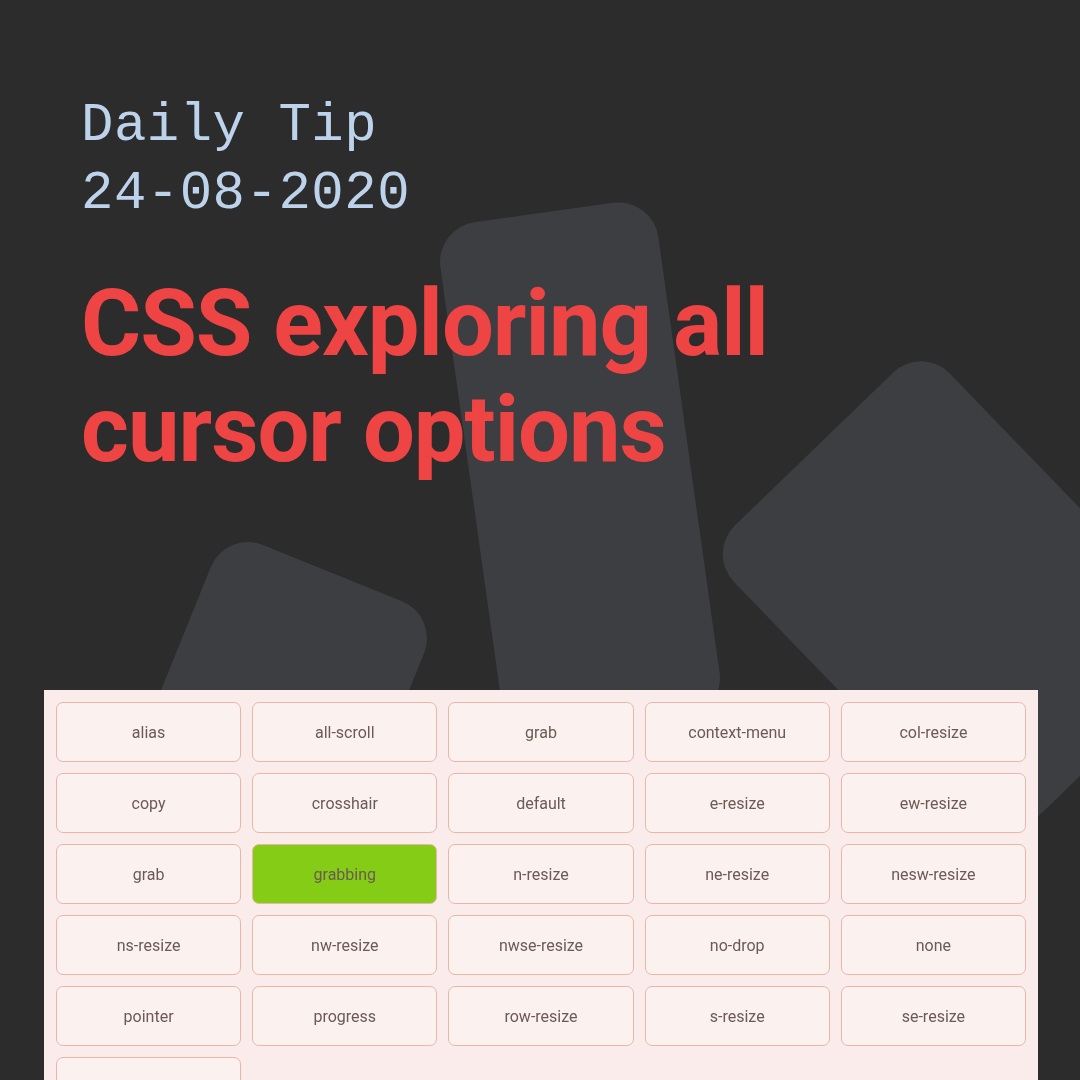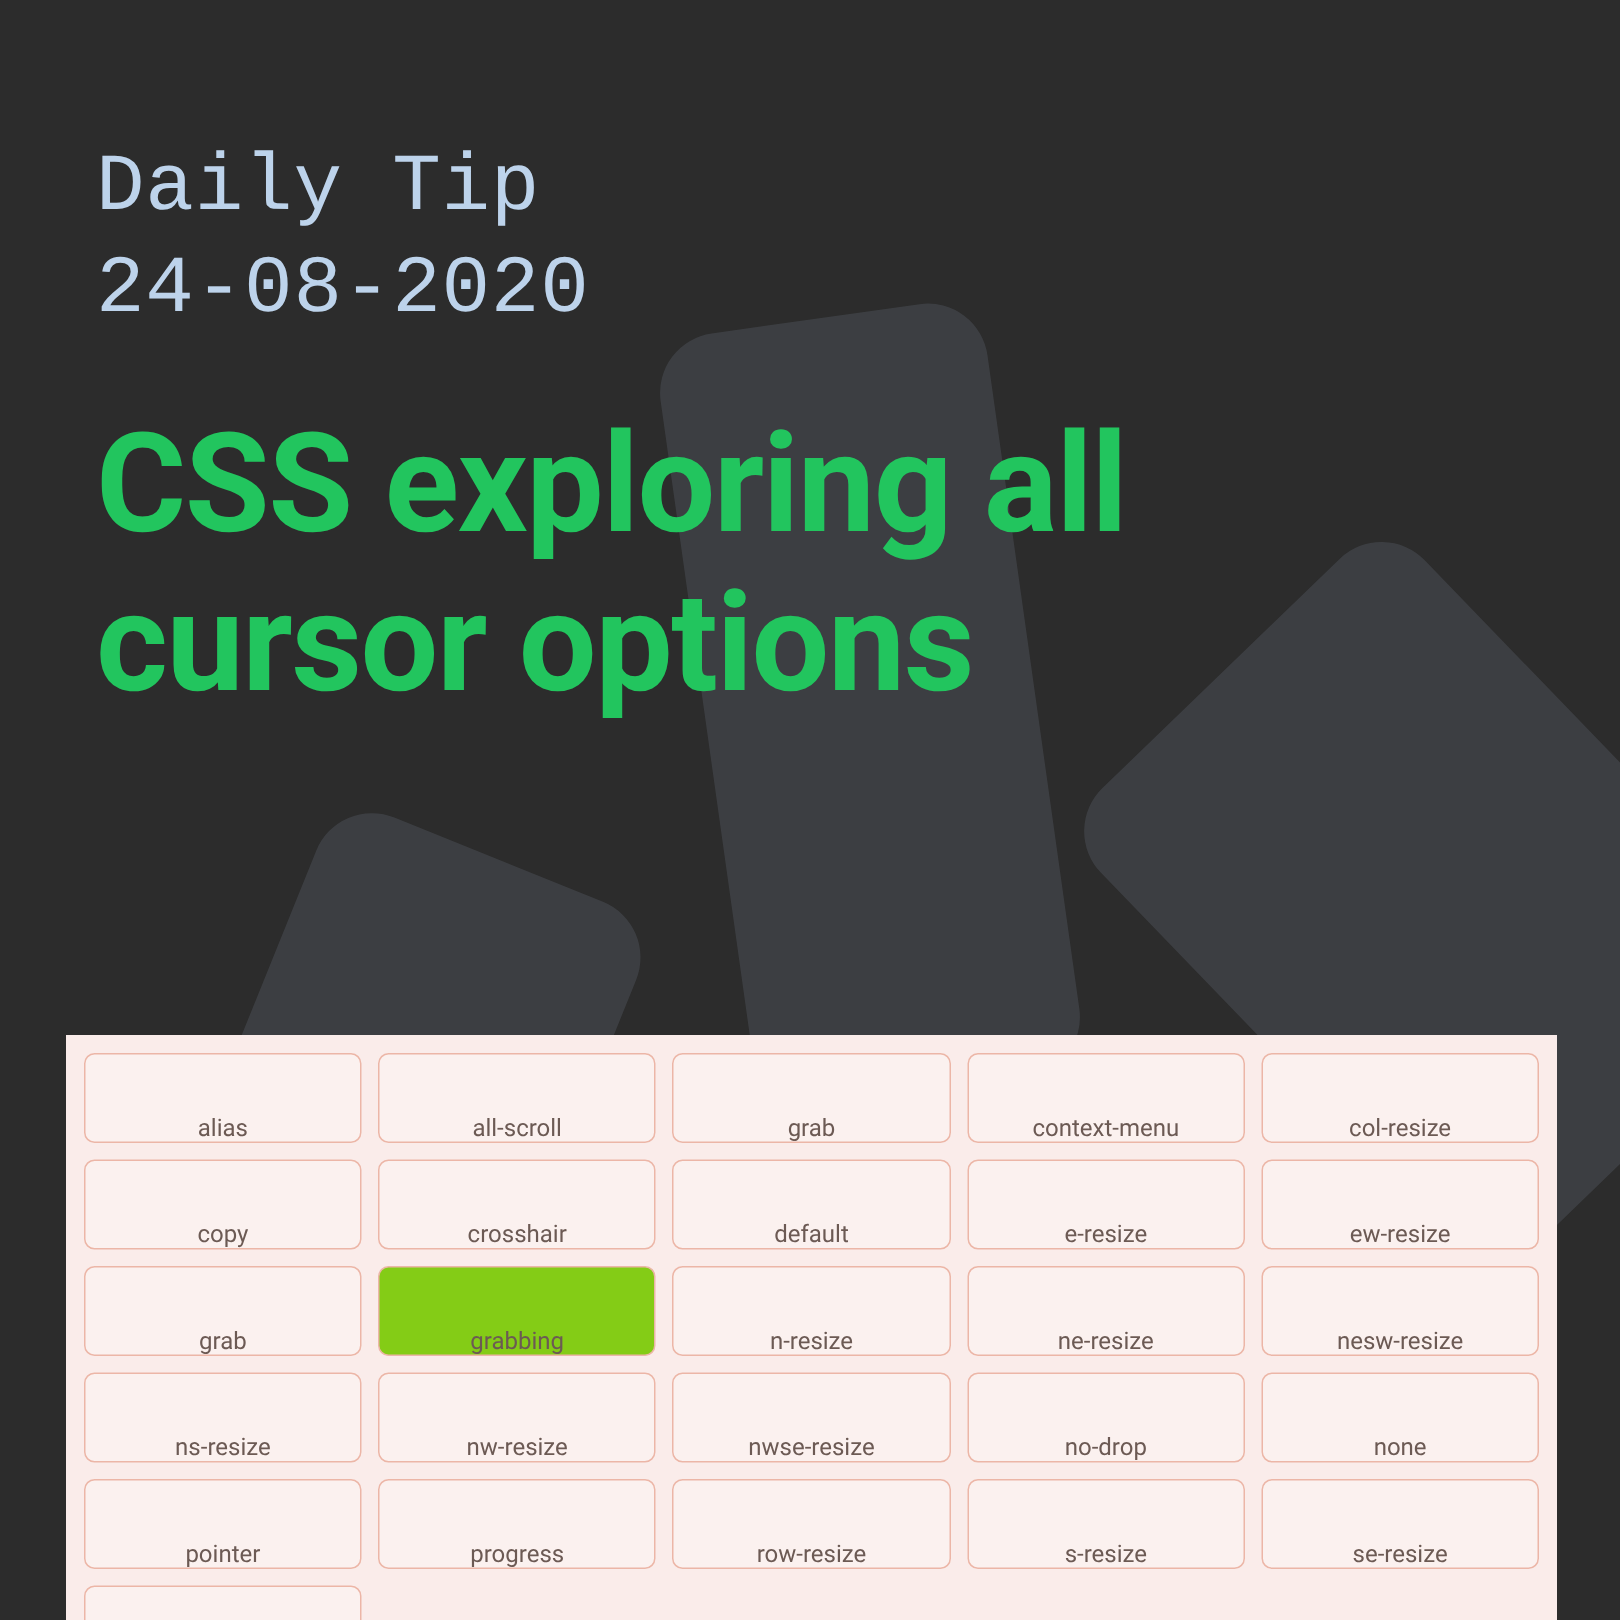--- a/index.html
+++ b/index.html
@@ -14,33 +14,33 @@
   .bg-shape {
     position: absolute;
     background: #4b4f55;
     opacity: 0.55;
     border-radius: 40px;
   }
   .shape1 { width: 220px; height: 520px; top: 210px; left: 470px; transform: rotate(-8deg); }
   .shape2 { width: 300px; height: 420px; top: 390px; left: 810px; transform: rotate(-44deg); }
   .shape3 { width: 230px; height: 360px; top: 560px; left: 150px; transform: rotate(22deg); }
 
-  .content { position: relative; z-index: 2; }
+  .content { position: relative; z-index: 2; padding-left: 17px; }
 
   .heading-block { padding: 92px 64px 0 64px; }
   .kicker {
     font-family: "SFMono-Regular", Consolas, "Liberation Mono", Menlo, monospace;
     color: #bdd3eb;
     font-size: 54px;
     line-height: 1.25;
     font-weight: 400;
     letter-spacing: 0.5px;
   }
   .title {
-    color: #22c55e;
+    color: #ef4444;
     font-size: 92px;
     line-height: 1.15;
     font-weight: 700;
     margin-top: 44px;
     letter-spacing: -1px;
   }
 
   .grid-panel {
     position: absolute;
     top: 690px;
@@ -53,21 +53,21 @@
     display: grid;
     grid-template-columns: repeat(5, 1fr);
     gap: 11px;
   }
   .tile {
     background: #fbf1ef;
     border: 1.5px solid #ecb6a7;
     border-radius: 7px;
     height: 60px;
     display: flex;
-    align-items: flex-end;
+    align-items: center;
     justify-content: center;
     font-size: 16px;
     color: #6c5a54;
     font-weight: 400;
   }
   .tile.highlight {
     background: #84cc16;
   }
 </style>
 </head>

